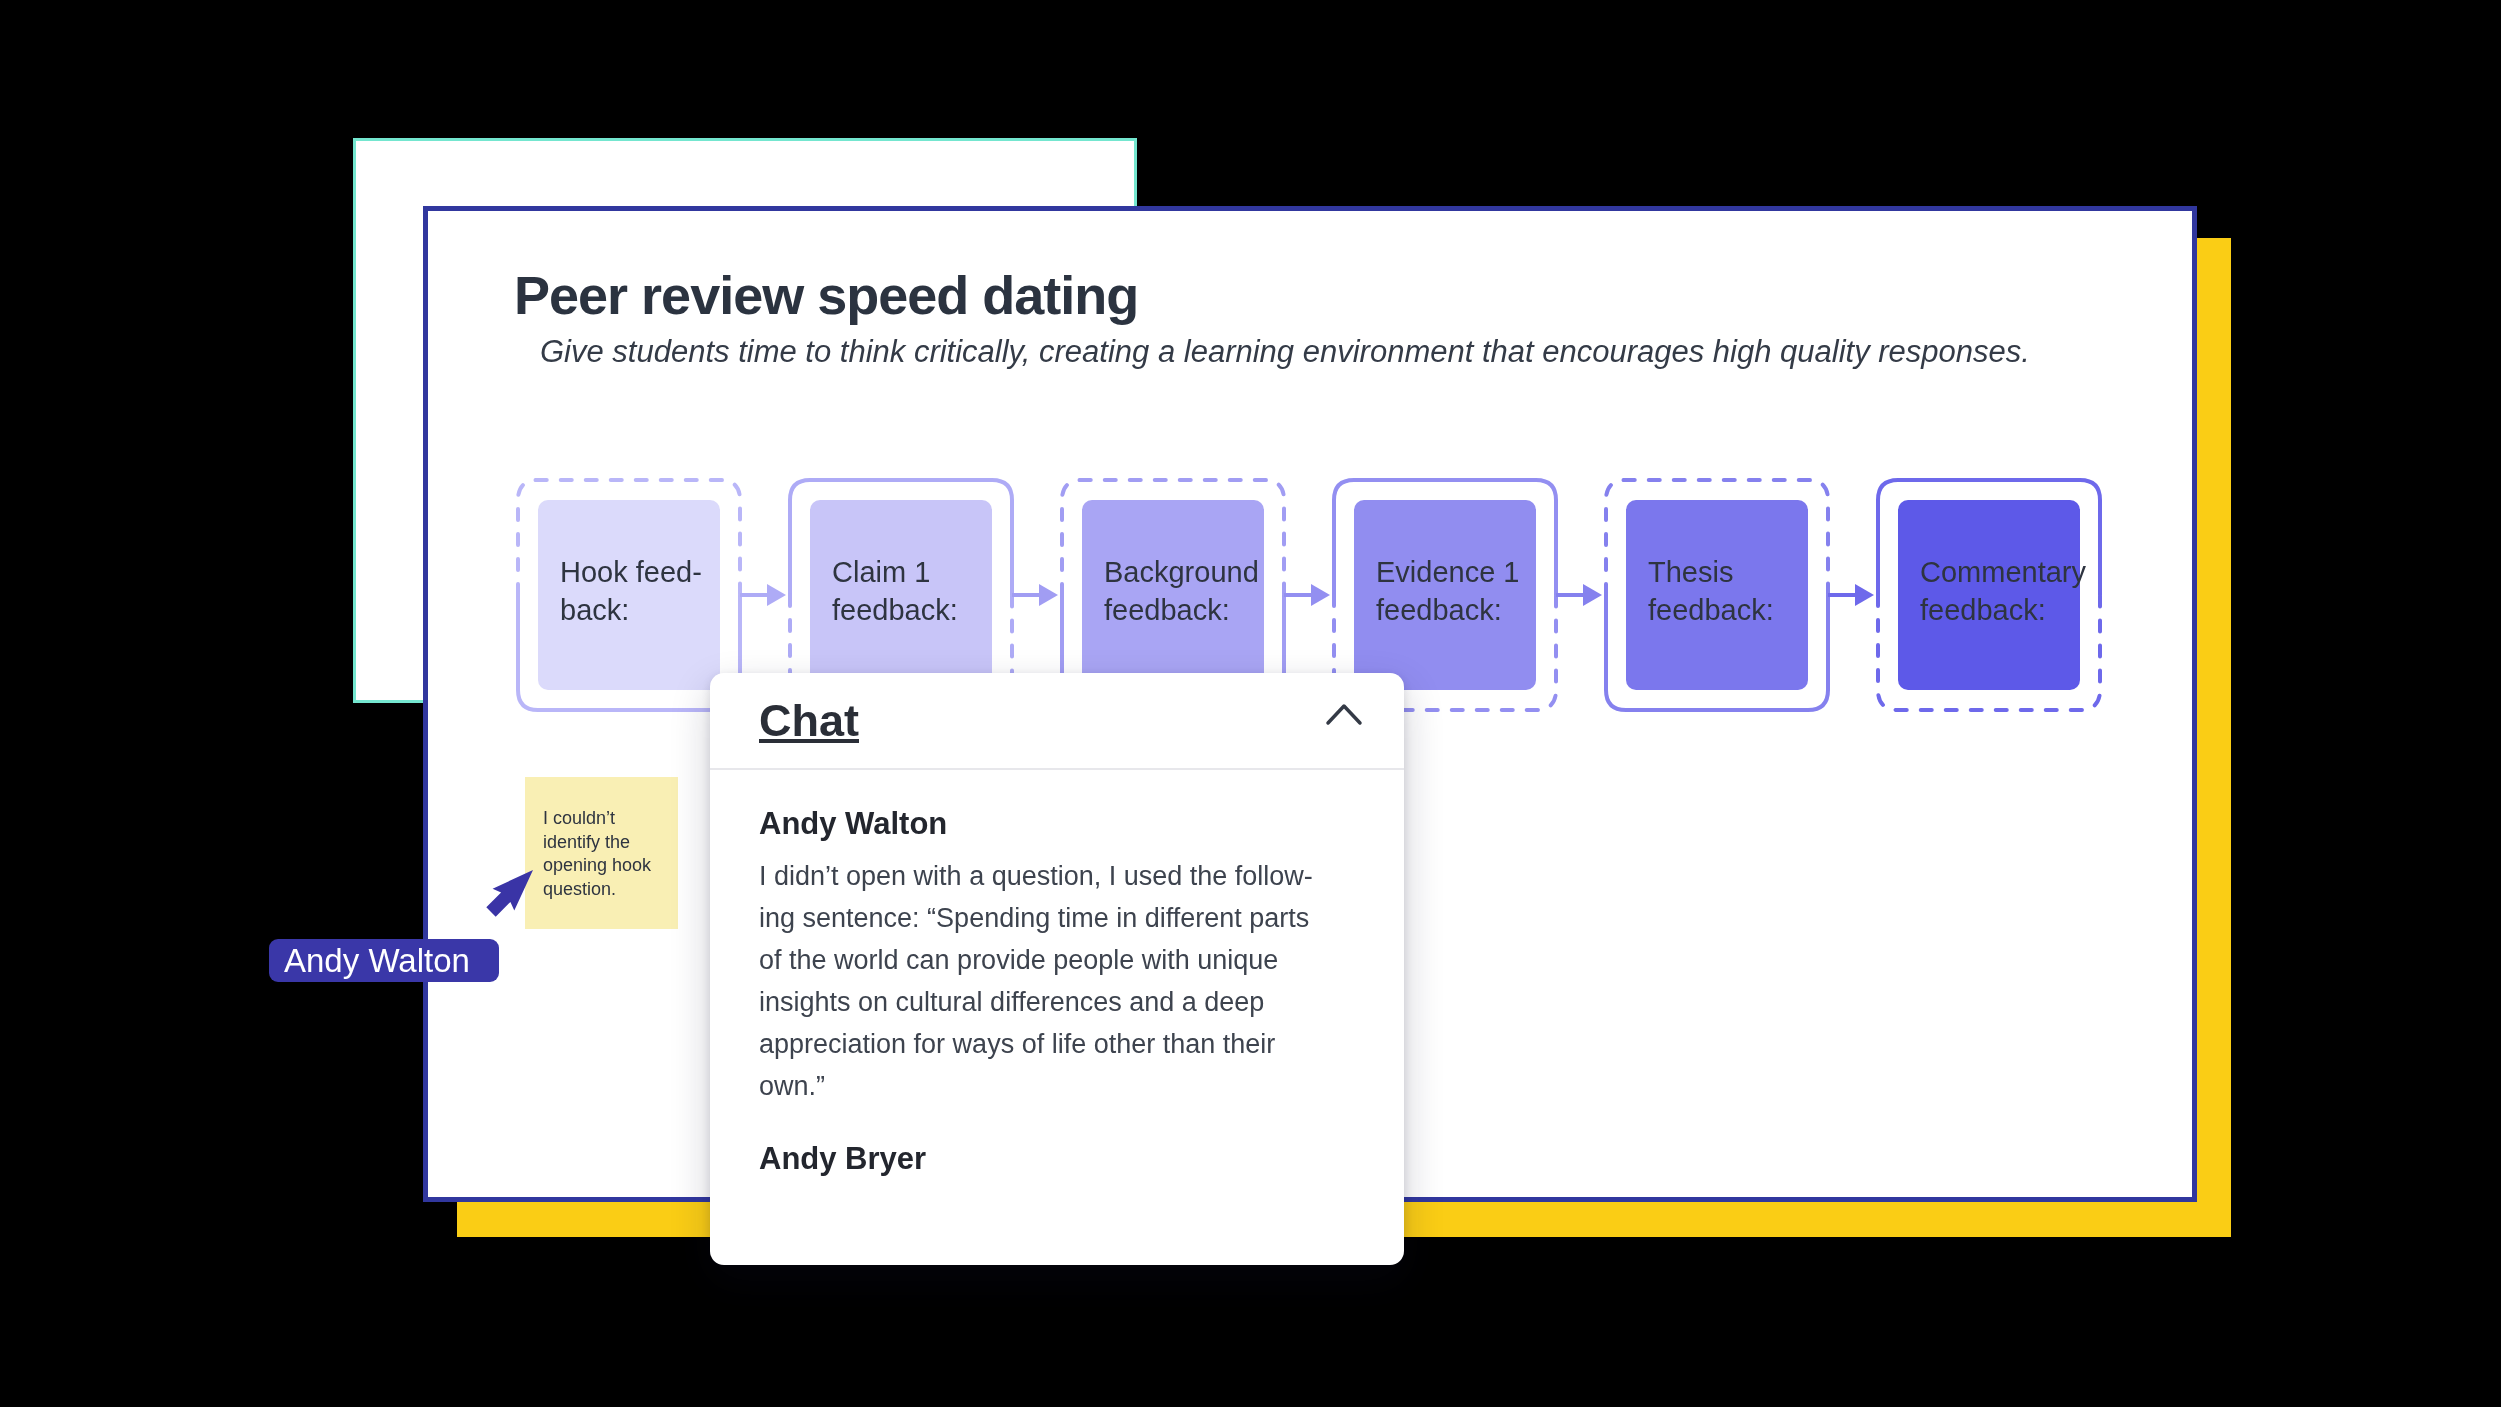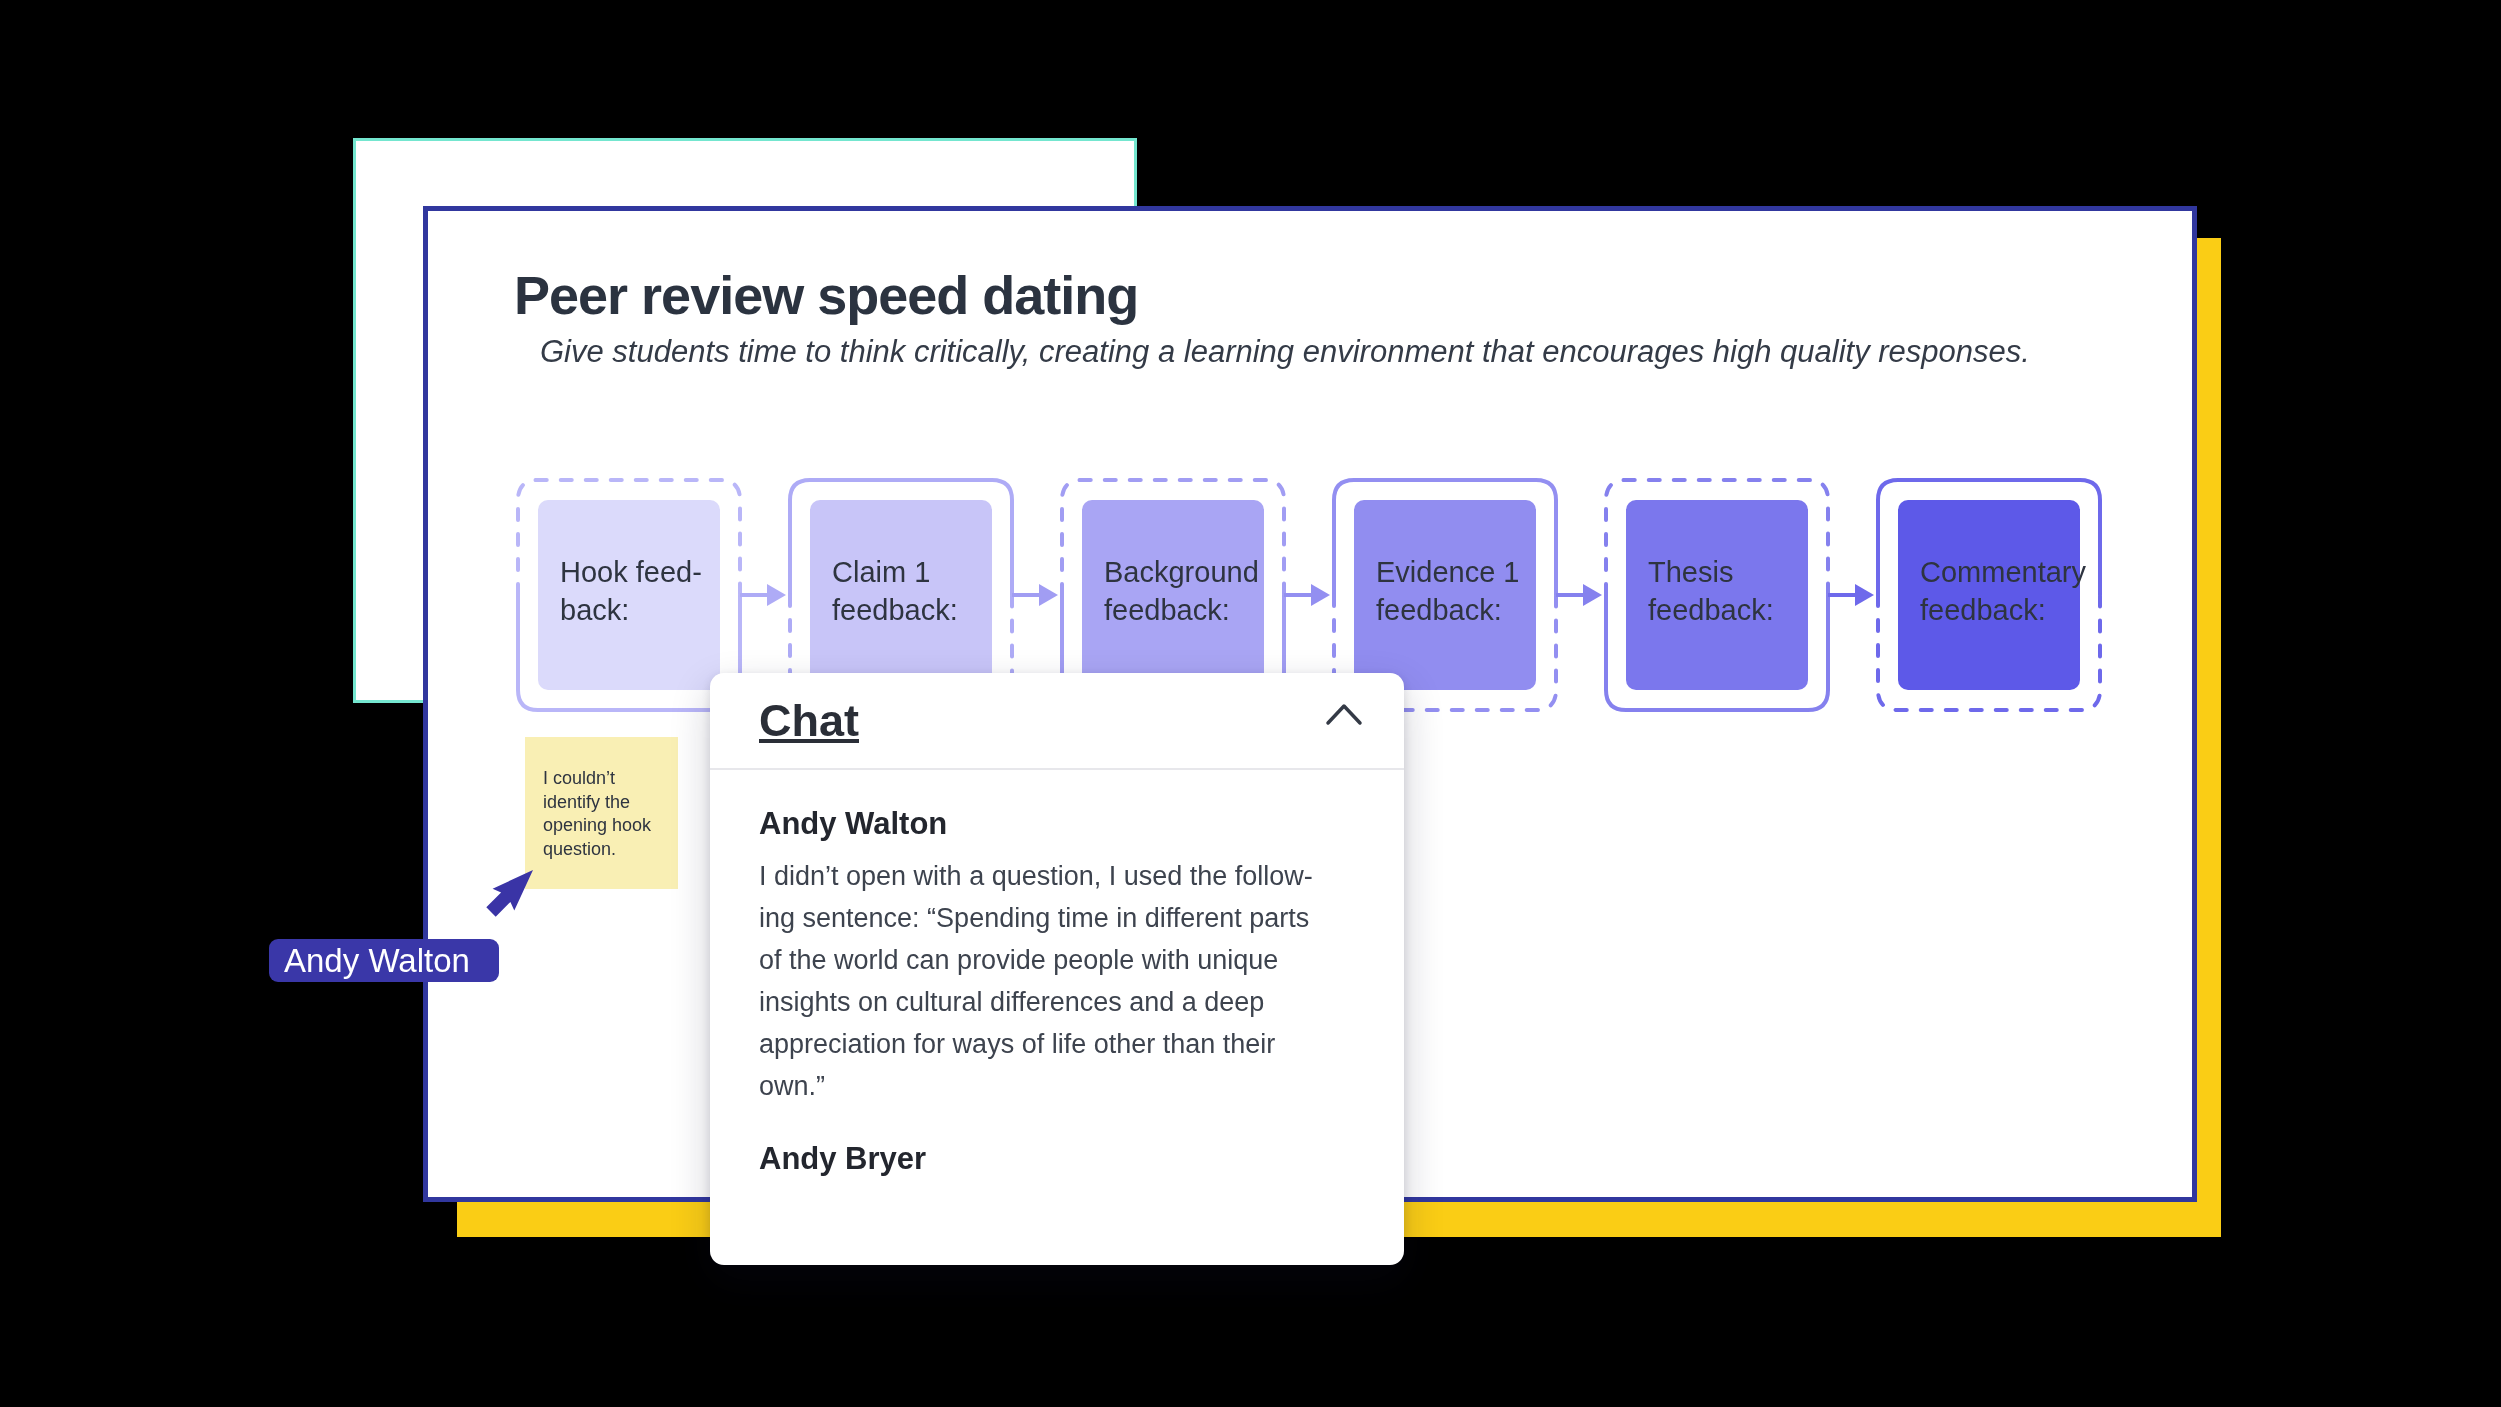--- a/index.html
+++ b/index.html
@@ -1,34 +1,34 @@
 <!DOCTYPE html>
 <html><head>
 <meta charset="utf-8">
 <style>
   html,body{margin:0;padding:0;background:#000;}
   *{box-sizing:border-box;}
   body{font-family:"Liberation Sans", sans-serif;}
-  #canvas{position:relative;width:2221px;height:1407px;background:#000;overflow:hidden;}
+  #canvas{position:relative;width:2501px;height:1407px;background:#000;overflow:hidden;}
 
   .card{position:absolute;background:#fff;}
   #teal-card{left:353px;top:138px;width:784px;height:565px;border:3px solid #74E6CF;}
   #yellow-card{left:457px;top:238px;width:1774px;height:999px;background:#FACD15;}
   #main-card{left:423px;top:206px;width:1774px;height:996px;border:5px solid #31379E;}
 
   #board-title{position:absolute;left:514px;top:264px;font-size:54px;font-weight:800;
     letter-spacing:-1px;color:#2B3340;}
   #board-subtitle{position:absolute;left:540px;top:334px;font-size:31px;font-style:italic;
     color:#343B47;}
 
   #flowchart{position:absolute;left:500px;top:468px;width:1630px;height:260px;}
   .flow-label{position:absolute;top:553px;width:180px;font-size:29px;line-height:38px;
     color:#2E3440;white-space:pre-line;}
 
-  #sticky-note{position:absolute;left:525px;top:737px;width:153px;height:152px;
+  #sticky-note{position:absolute;left:525px;top:777px;width:153px;height:152px;
     background:#F9EFB4;padding:30px 12px 0 18px;font-size:18px;line-height:23.5px;
     color:#2E3440;white-space:pre-line;}
 
   #chat-panel{position:absolute;left:710px;top:673px;width:694px;height:592px;background:#fff;
     border-radius:14px;box-shadow:0 16px 40px rgba(20,20,50,.20), 0 3px 10px rgba(20,20,50,.12);}
   #chat-header{position:relative;height:97px;border-bottom:2px solid #E7E7EB;}
   #chat-title{position:absolute;left:49px;top:22px;font-size:45px;font-weight:700;color:#2A2E37;text-decoration:underline;}
   #chat-collapse{position:absolute;right:40px;top:24px;width:40px;height:36px;cursor:pointer;}
   #chat-messages{padding:36px 24px 0 49px;}
   .msg-author{font-size:31px;font-weight:700;color:#23262E;margin:0 0 13px 0;}

